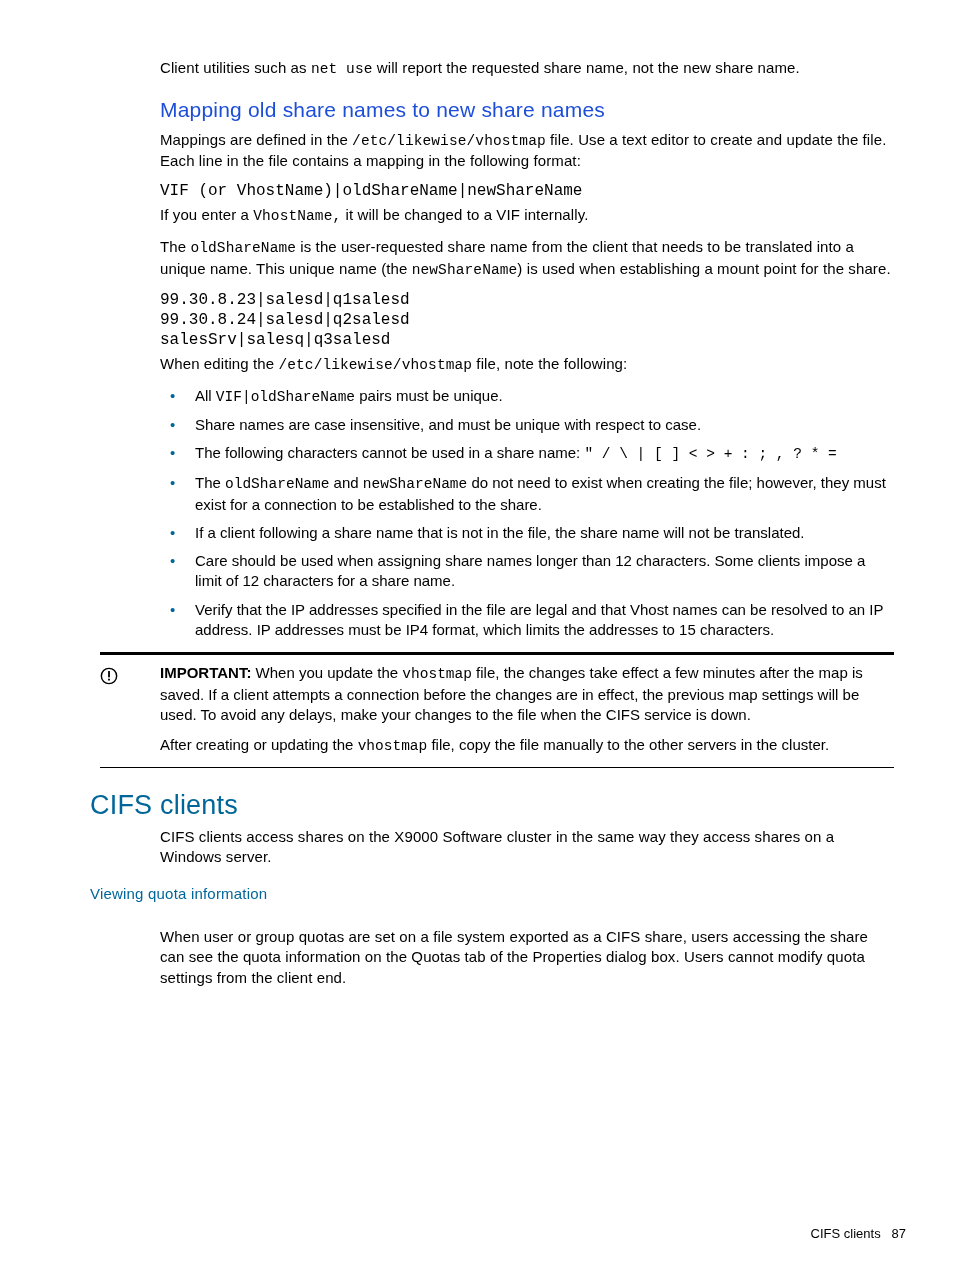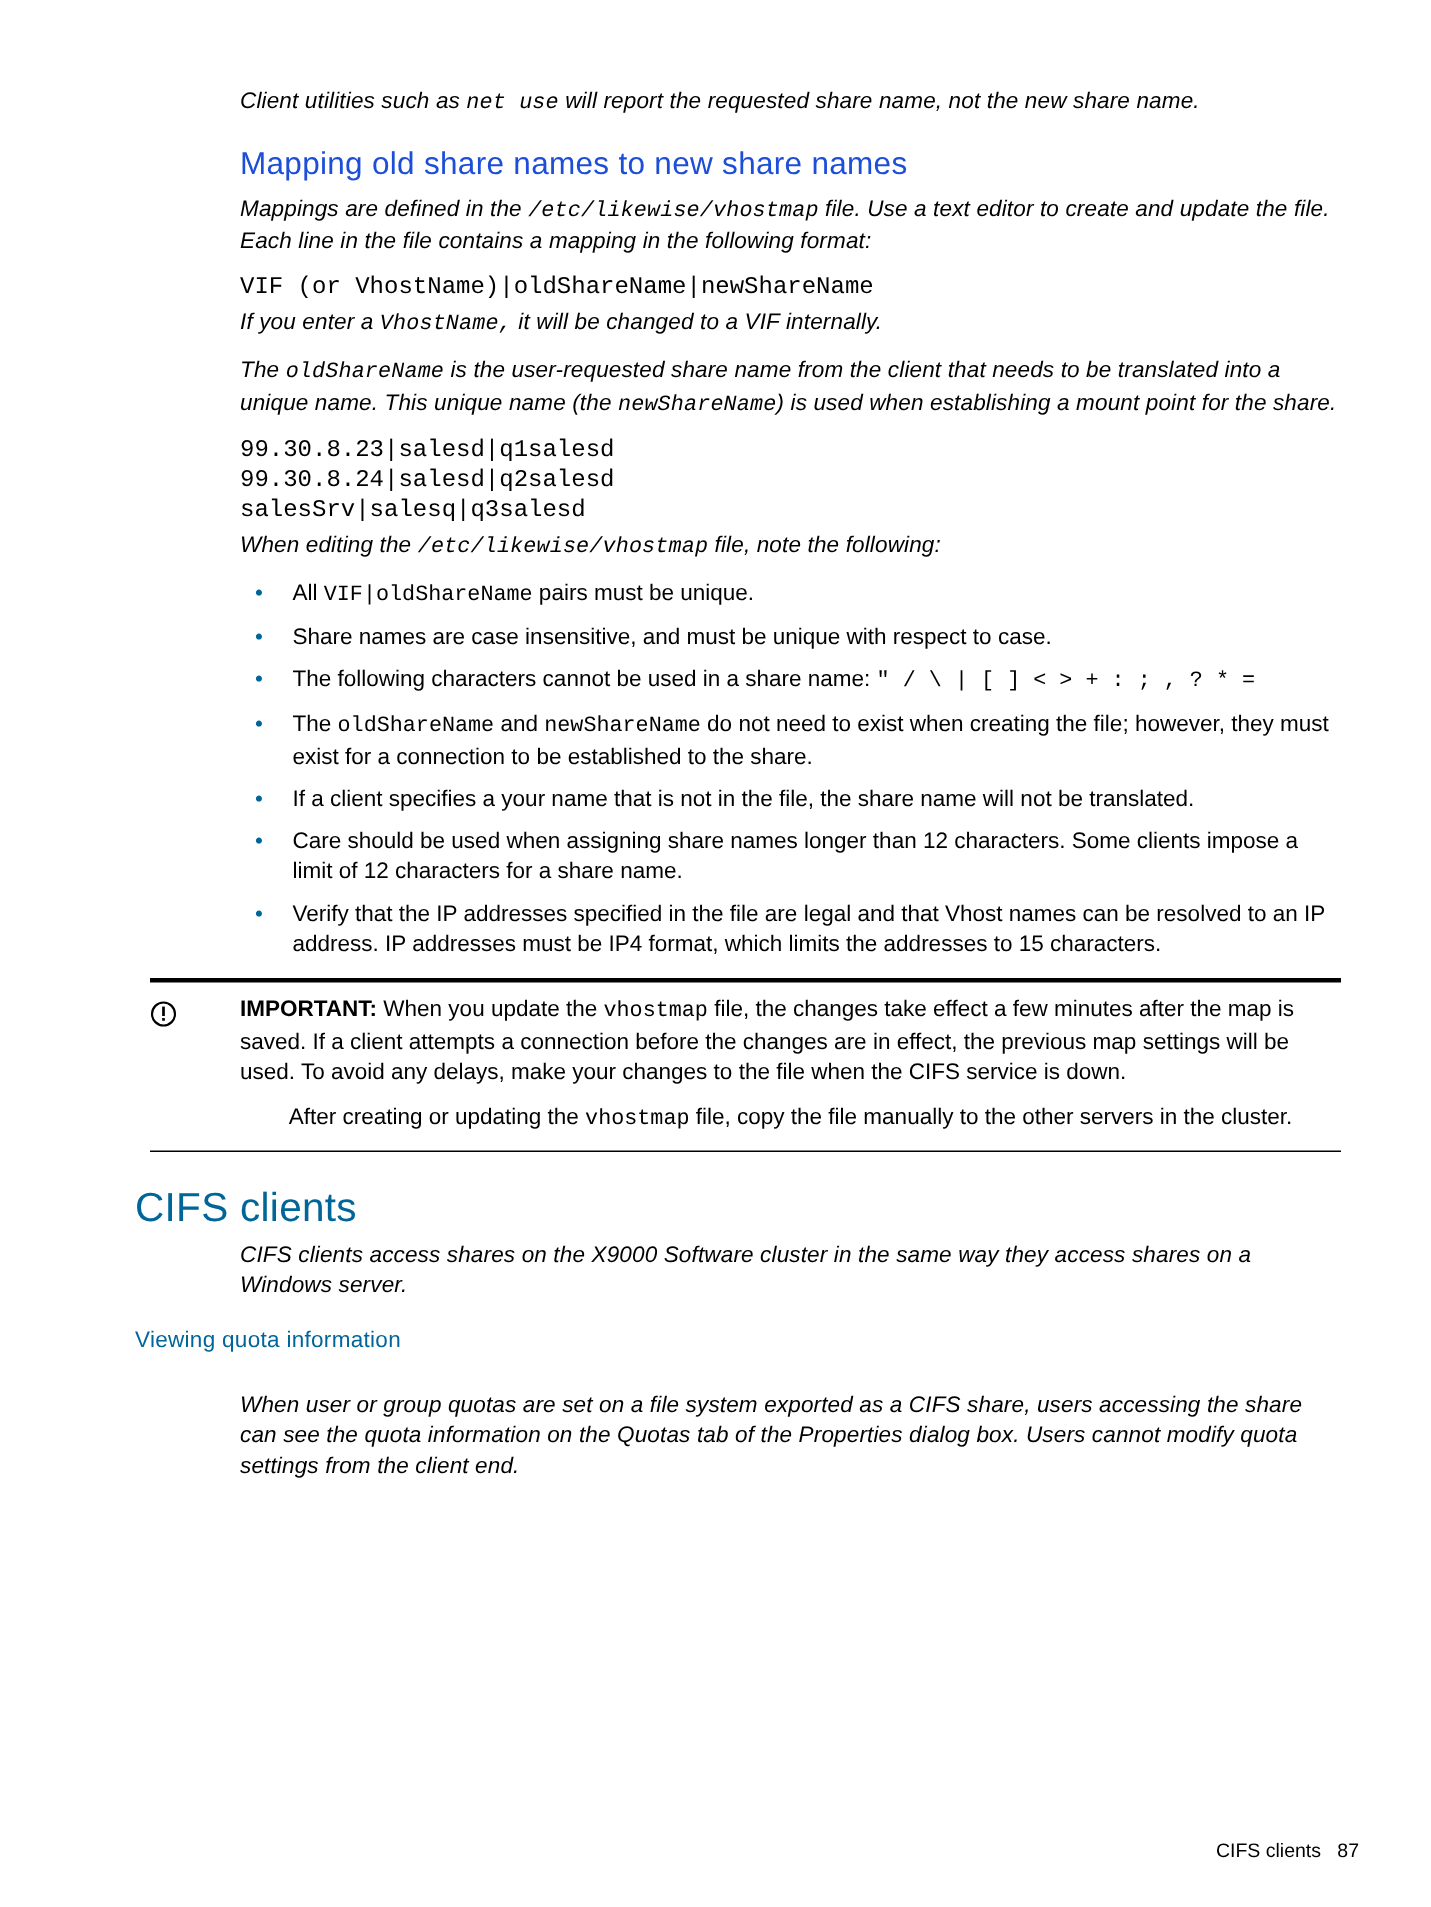--- a/index.html
+++ b/index.html
@@ -19,21 +19,20 @@
     box-sizing: border-box;
   }
   .body-text {
     font-size: 15px;
     line-height: 1.35;
     margin: 0 0 10px 0;
     padding-left: 70px;
     font-family: Arial, Helvetica, sans-serif;
     font-stretch: condensed;
     letter-spacing: 0.1px;
-    font-style: italic;
   }
   .mono {
     font-family: "Courier New", Courier, monospace;
     font-size: 14.5px;
   }
   h3.sub {
     font-family: Arial, Helvetica, sans-serif;
     font-weight: normal;
     color: #1d4ed8;
     font-size: 21px;
@@ -101,21 +100,21 @@
     width: 18px;
     height: 18px;
   }
   .note-icon svg { display: block; }
   .note-para {
     font-size: 15px;
     line-height: 1.35;
     margin: 0 0 10px 0;
     padding-left: 60px;
   }
-  .note-para:last-child { margin-bottom: 0; text-align: center; }
+  .note-para:last-child { margin-bottom: 0; }
   .important-label {
     font-weight: bold;
   }
   .footer {
     position: absolute;
     bottom: 30px;
     right: 48px;
     font-size: 13px;
   }
 </style>
@@ -160,21 +159,21 @@
     <li>
       <span>Share names are case insensitive, and must be unique with respect to case.</span>
     </li>
     <li>
       <span>The following characters cannot be used in a share name: </span><span class="mono">" / \ | [ ] &lt; &gt; + : ; , ? * =</span>
     </li>
     <li>
       <span>The </span><span class="mono">oldShareName</span><span> and </span><span class="mono">newShareName</span><span> do not need to exist when creating the file; however, they must exist for a connection to be established to the share.</span>
     </li>
     <li>
-      <span>If a client specifies a your name that is not in the file, the share name will not be translated.</span>
+      <span>If a client following a share name that is not in the file, the share name will not be translated.</span>
     </li>
     <li>
       <span>Care should be used when assigning share names longer than 12 characters. Some clients impose a limit of 12 characters for a share name.</span>
     </li>
     <li>
       <span>Verify that the IP addresses specified in the file are legal and that Vhost names can be resolved to an IP address. IP addresses must be IP4 format, which limits the addresses to 15 characters.</span>
     </li>
   </ul>
 
   <div class="note-block">

